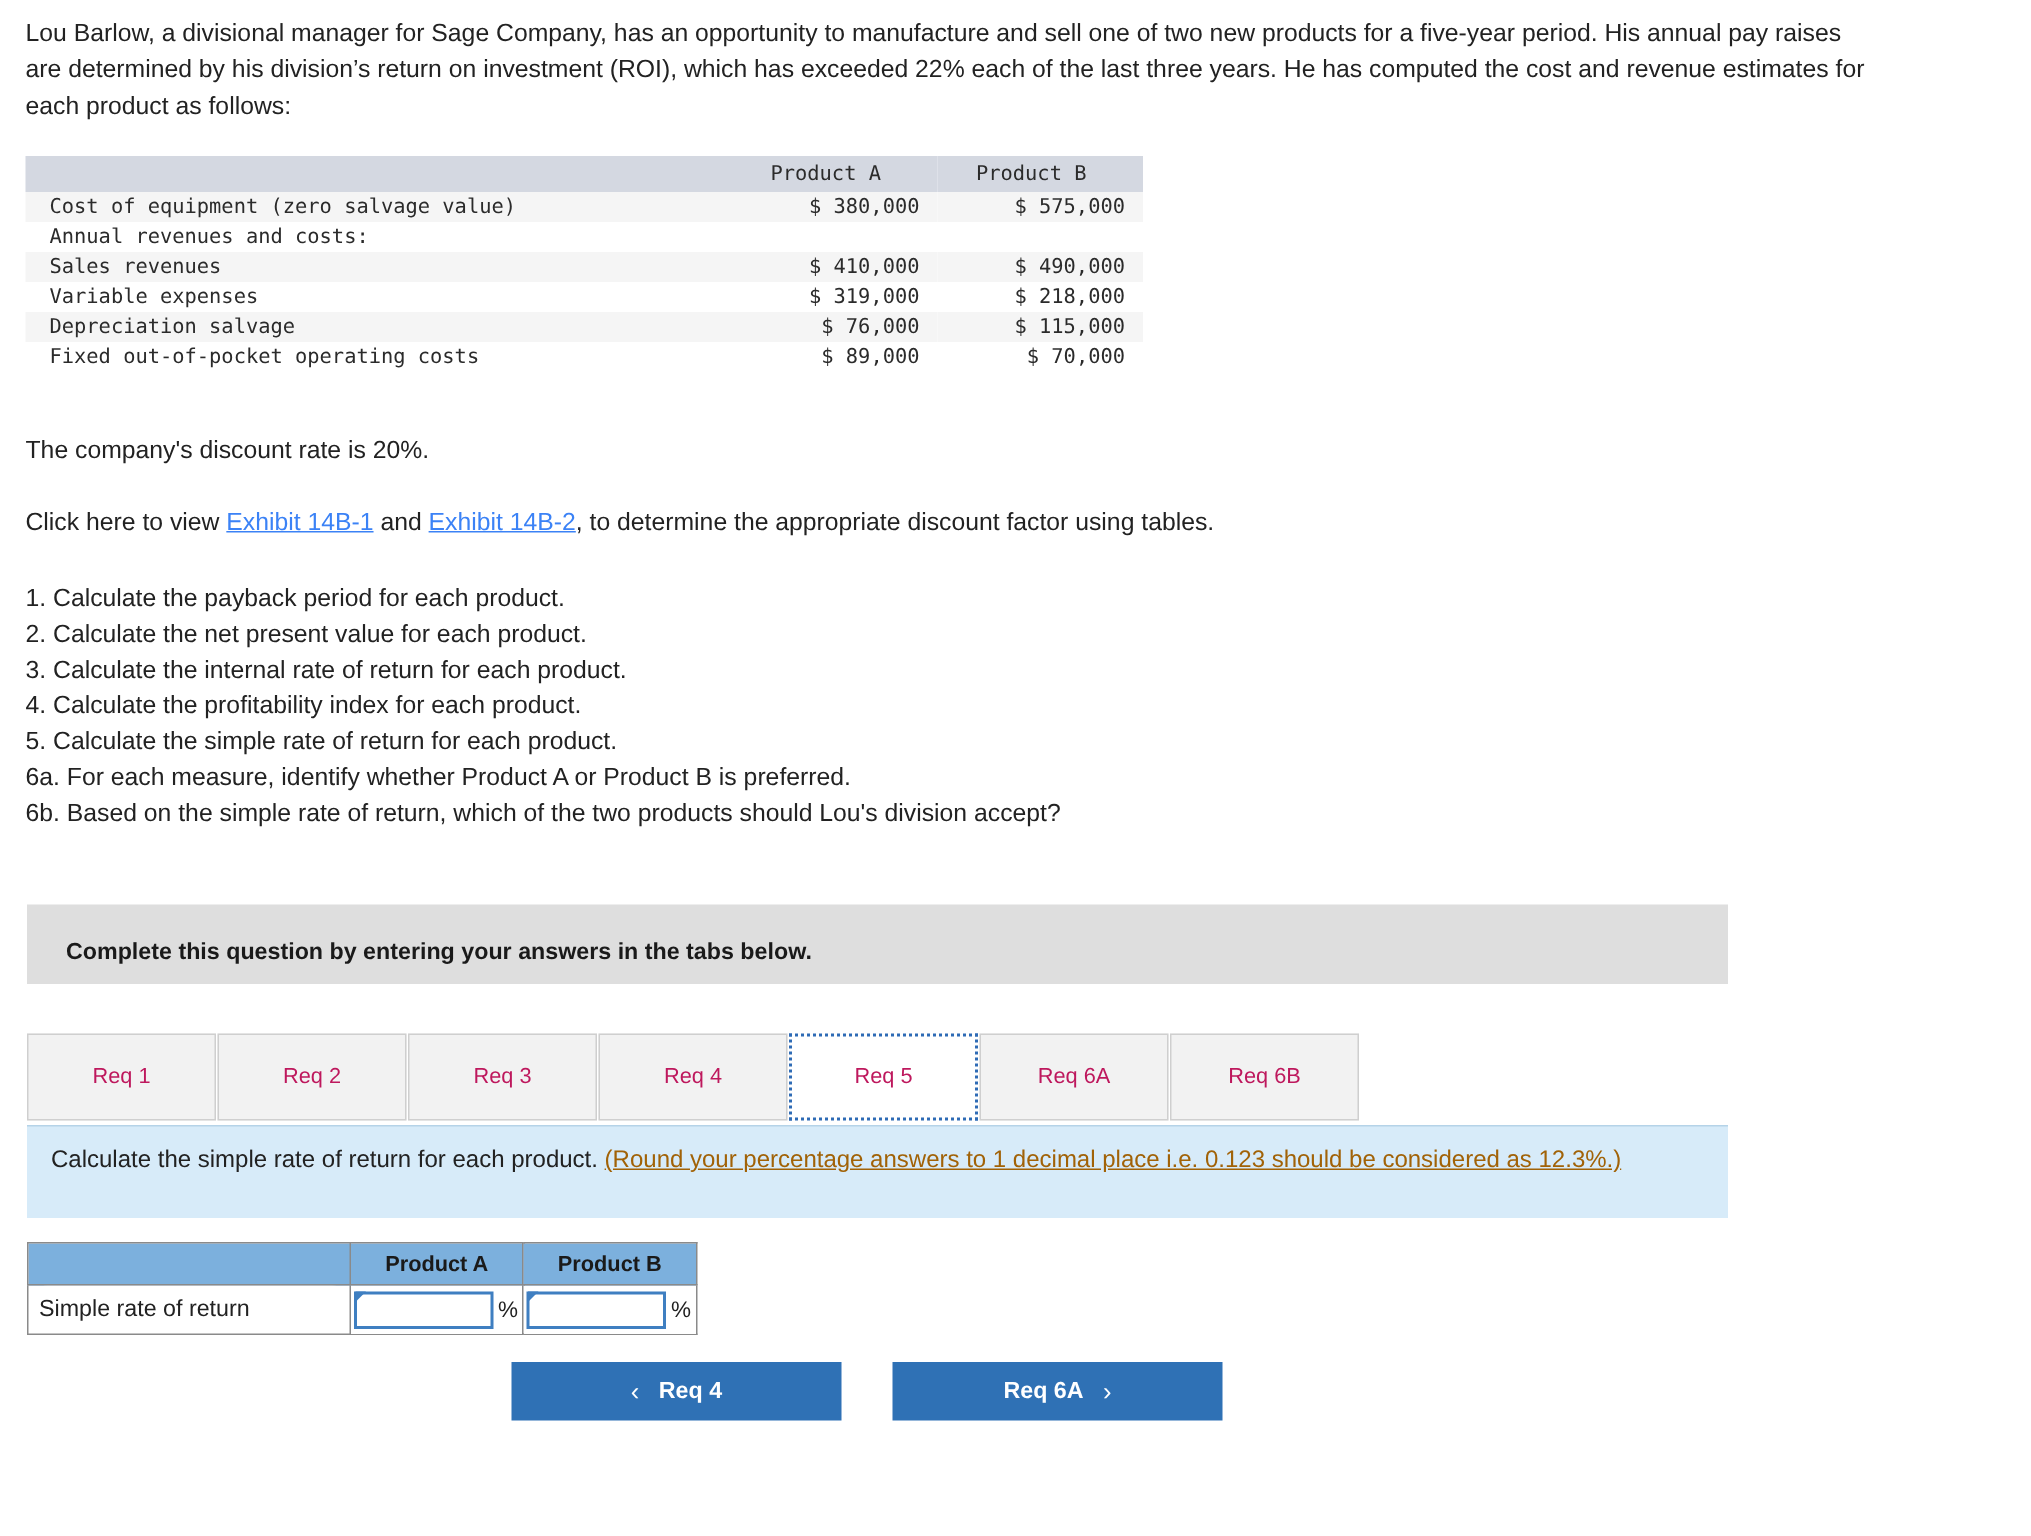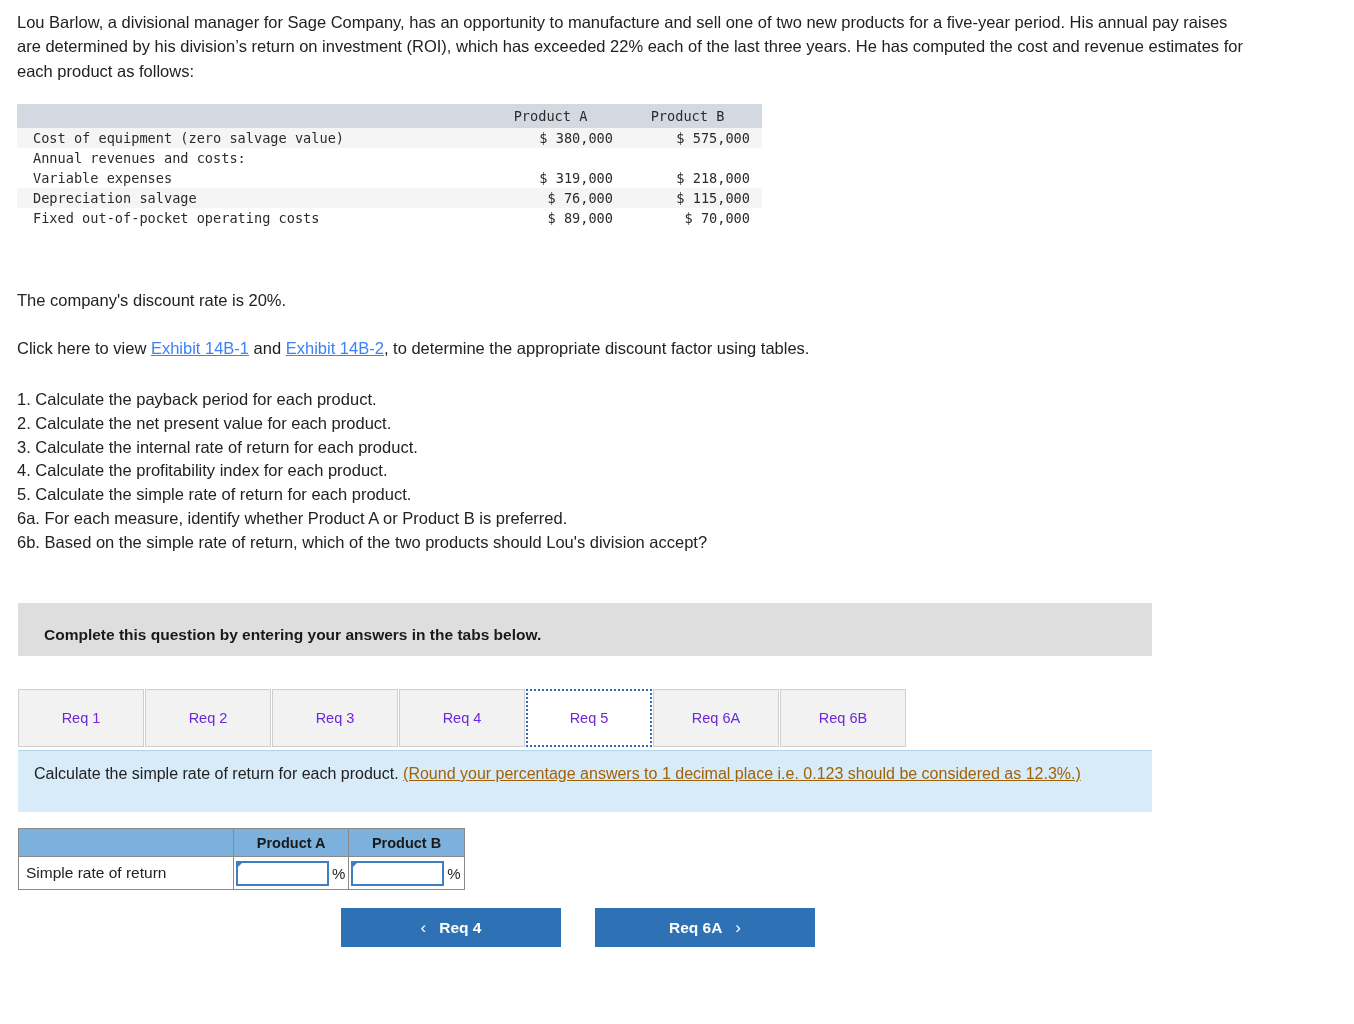--- a/index.html
+++ b/index.html
@@ -128,21 +128,21 @@
     width: 126px;
     height: 58px;
     box-sizing: border-box;
     background: #f2f2f2;
     border: 1px solid #cfcfcf;
     margin-right: 1px;
     display: flex;
     align-items: center;
     justify-content: center;
     font-size: 14.5px;
-    color: #6d28d9;
+    color: #be185d;
   }
   .tab.active {
     background: #ffffff;
     border: 2px dotted #2e6bb5;
     border-bottom: 2px dotted #2e6bb5;
   }
 
   
   .inst-bar {
     position: absolute;
@@ -274,20 +274,25 @@
     </tr>
     <tr class="dt-row-shaded">
       <td class="dt-label">Cost of equipment (zero salvage value)</td>
       <td class="dt-num">$ 380,000</td>
       <td class="dt-num">$ 575,000</td>
     </tr>
     <tr>
       <td class="dt-label">Annual revenues and costs:</td>
       <td class="dt-num"></td>
       <td class="dt-num"></td>
+    </tr>
+    <tr class="dt-row-shaded">
+      <td class="dt-label">Sales revenues</td>
+      <td class="dt-num">$ 410,000</td>
+      <td class="dt-num">$ 490,000</td>
     </tr>
     <tr>
       <td class="dt-label">Variable expenses</td>
       <td class="dt-num">$ 319,000</td>
       <td class="dt-num">$ 218,000</td>
     </tr>
     <tr class="dt-row-shaded">
       <td class="dt-label">Depreciation salvage</td>
       <td class="dt-num">$ 76,000</td>
       <td class="dt-num">$ 115,000</td>

